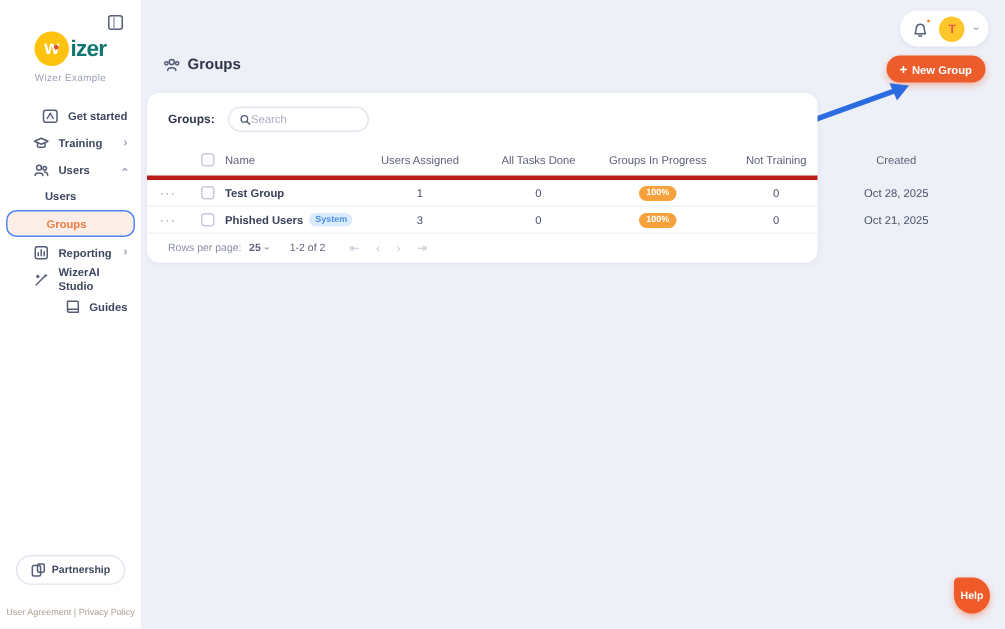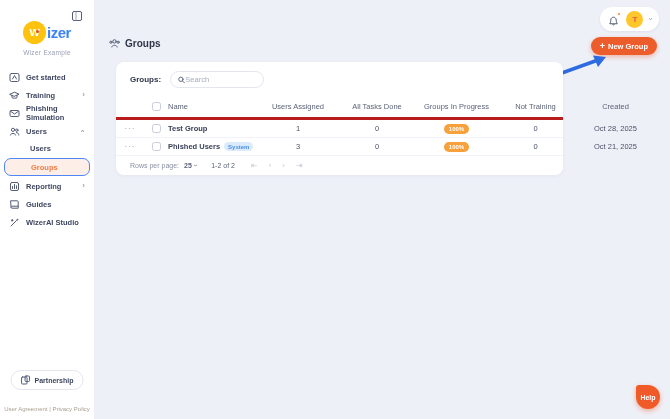--- a/index.html
+++ b/index.html
@@ -17,27 +17,27 @@
     background:#fff; border-right:1px solid #EDEEF5;
   }
   .collapse-btn { position:absolute; top:7px; right:12px; width:10px; height:10px; cursor:pointer; }
   .logo-row { margin-top:21px; display:flex; align-items:center; justify-content:center; gap:1px; }
   .logo-circle {
     width:23px; height:23px; border-radius:50%; background:#FFC20E;
     display:flex; align-items:center; justify-content:center; position:relative;
   }
   .logo-circle .w { color:#fff; font-weight:bold; font-size:13px; line-height:1; margin-top:-2px; }
   .logo-circle .dot { position:absolute; width:3px; height:3px; background:#E2452F; border-radius:50%; top:9px; left:13px; }
-  .logo-suffix { font-size:15px; font-weight:bold; color:#3b82f6; letter-spacing:-0.5px;text-align:center; }
+  .logo-suffix { font-size:15px; font-weight:bold; color:#0f766e; letter-spacing:-0.5px;text-align:center; }
   .workspace { margin-top:5px; text-align:center; font-size:6.5px; color:#9AA0B5; letter-spacing:.3px; }
   .nav { margin-top:12px; }
   .nav-item {
     display:flex; align-items:center; gap:6px;
-    height:18px; padding:0 9px 0 9px;
-    font-size:7.5px; font-weight:bold; color:#3F4760; cursor:pointer;
+    height:18px; padding:0 9px 0 22px;
+    font-size:7.5px; font-weight:bold; color:#3F4760; cursor:pointer;justify-content:flex-end;
   }
   .nav-item svg { flex:0 0 auto; }
   .chev { margin-left:auto; color:#9AA0B5; font-size:8px; line-height:1; display:inline-block; }
   .chev-u { transform:rotate(-90deg); }
   .chev-d { transform:rotate(90deg); }
   .sub-item {
     display:flex; align-items:center; height:17px; padding-left:30px;
     font-size:7.5px; font-weight:bold; color:#3F4760; cursor:pointer;
   }
   .sub-item.active {
@@ -81,21 +81,21 @@
     position:absolute; top:37px; right:13px; height:18px;
     background:#ED5C2B; color:#fff; border:none; border-radius:9px;
     font-family:inherit; font-size:7.5px; font-weight:bold;
     display:flex; align-items:center; gap:3px; padding:0 9px;
     box-shadow:0 2px 5px rgba(237,92,43,.4); cursor:pointer;
   }
   .new-group-btn .plus { font-size:9px; font-weight:bold; line-height:1; }
   .arrow-svg { position:absolute; left:395px; top:48px; pointer-events:none; }
   
   .card {
-    position:absolute; left:21px; top:62px; width:447px;
+    position:absolute; left:3px; top:62px; width:447px;
     background:#fff; border-radius:8px;
     box-shadow:0 1px 4px rgba(30,40,90,.05);
   }
   .filter-row { display:flex; align-items:center; gap:9px; padding:9px 0 8px 14px; }
   .filter-label { font-size:8px; font-weight:bold; color:#2F3648; }
   .search-box {
     width:94px; height:17px; border:1px solid #E3E5EF; border-radius:9px;
     display:flex; align-items:center; gap:0; padding:0 7px;
   }
   .search-box input {
@@ -175,27 +175,20 @@
     <div class="nav-item">
       <svg width="11" height="11" viewBox="0 0 11 11">
           <path d="M1 4.2 L5.5 2.2 L10 4.2 L5.5 6.2 Z" class="icon-stroke"></path>
           <path d="M3 5.4 V7.6 C3 8.4 8 8.4 8 7.6 V5.4" class="icon-stroke"></path>
         </svg>
       <span>Training</span>
       <span class="chev">›</span>
     </div>
     <div class="nav-item">
       <svg width="11" height="11" viewBox="0 0 11 11">
-          <rect x="1" y="2.5" width="9" height="6" rx="1.2" class="icon-stroke"></rect>
-          <path d="M1.5 3.2 L5.5 6 L9.5 3.2" class="icon-stroke"></path>
-        </svg>
-      <span>Phishing Simulation</span>
-    </div>
-    <div class="nav-item">
-      <svg width="11" height="11" viewBox="0 0 11 11">
           <circle cx="4" cy="3.8" r="1.6" class="icon-stroke"></circle>
           <path d="M1.4 9 C1.4 6.8 6.6 6.8 6.6 9" class="icon-stroke"></path>
           <circle cx="7.8" cy="4.2" r="1.2" class="icon-stroke"></circle>
           <path d="M7.5 6.6 C9.2 6.7 9.8 7.8 9.8 9" class="icon-stroke"></path>
         </svg>
       <span>Users</span>
       <span class="chev chev-u">›</span>
     </div>
     <div class="sub-item">
       <span>Users</span>
@@ -208,33 +201,33 @@
           <rect x="1.5" y="1.5" width="8" height="8" rx="1.5" class="icon-stroke"></rect>
           <line x1="3.5" y1="7.5" x2="3.5" y2="5.5" class="icon-stroke"></line>
           <line x1="5.5" y1="7.5" x2="5.5" y2="3.5" class="icon-stroke"></line>
           <line x1="7.5" y1="7.5" x2="7.5" y2="4.8" class="icon-stroke"></line>
         </svg>
       <span>Reporting</span>
       <span class="chev">›</span>
     </div>
     <div class="nav-item">
       <svg width="11" height="11" viewBox="0 0 11 11">
-          <path d="M2 1.8 H8.2 C8.8 1.8 9.2 2.2 9.2 2.8 V9.2 H3 C2.4 9.2 2 8.8 2 8.2 Z" class="icon-stroke"></path>
-          <path d="M2 8.2 C2 7.6 2.4 7.2 3 7.2 H9.2" class="icon-stroke"></path>
-        </svg>
-      <span>Guides</span>
-    </div>
-    <div class="nav-item">
-      <svg width="11" height="11" viewBox="0 0 11 11">
           <line x1="2" y1="9" x2="7.5" y2="3.5" class="icon-stroke"></line>
           <path d="M8.5 1.2 L8.9 2.3 L10 2.7 L8.9 3.1 L8.5 4.2 L8.1 3.1 L7 2.7 L8.1 2.3 Z" fill="#555D77"></path>
           <line x1="3.2" y1="2.5" x2="3.2" y2="4.1" class="icon-stroke"></line>
           <line x1="2.4" y1="3.3" x2="4" y2="3.3" class="icon-stroke"></line>
         </svg>
       <span>WizerAI Studio</span>
+    </div>
+    <div class="nav-item">
+      <svg width="11" height="11" viewBox="0 0 11 11">
+          <path d="M2 1.8 H8.2 C8.8 1.8 9.2 2.2 9.2 2.8 V9.2 H3 C2.4 9.2 2 8.8 2 8.2 Z" class="icon-stroke"></path>
+          <path d="M2 8.2 C2 7.6 2.4 7.2 3 7.2 H9.2" class="icon-stroke"></path>
+        </svg>
+      <span>Guides</span>
     </div>
   </nav>
 
   <div class="partnership">
     <svg width="10" height="10" viewBox="0 0 10 10">
         <rect x="1" y="2" width="5.5" height="7" rx="1" class="icon-stroke"></rect>
         <rect x="4.5" y="1" width="4.5" height="5.5" rx="1" class="icon-stroke"></rect>
       </svg>
     <span>Partnership</span>
   </div>

